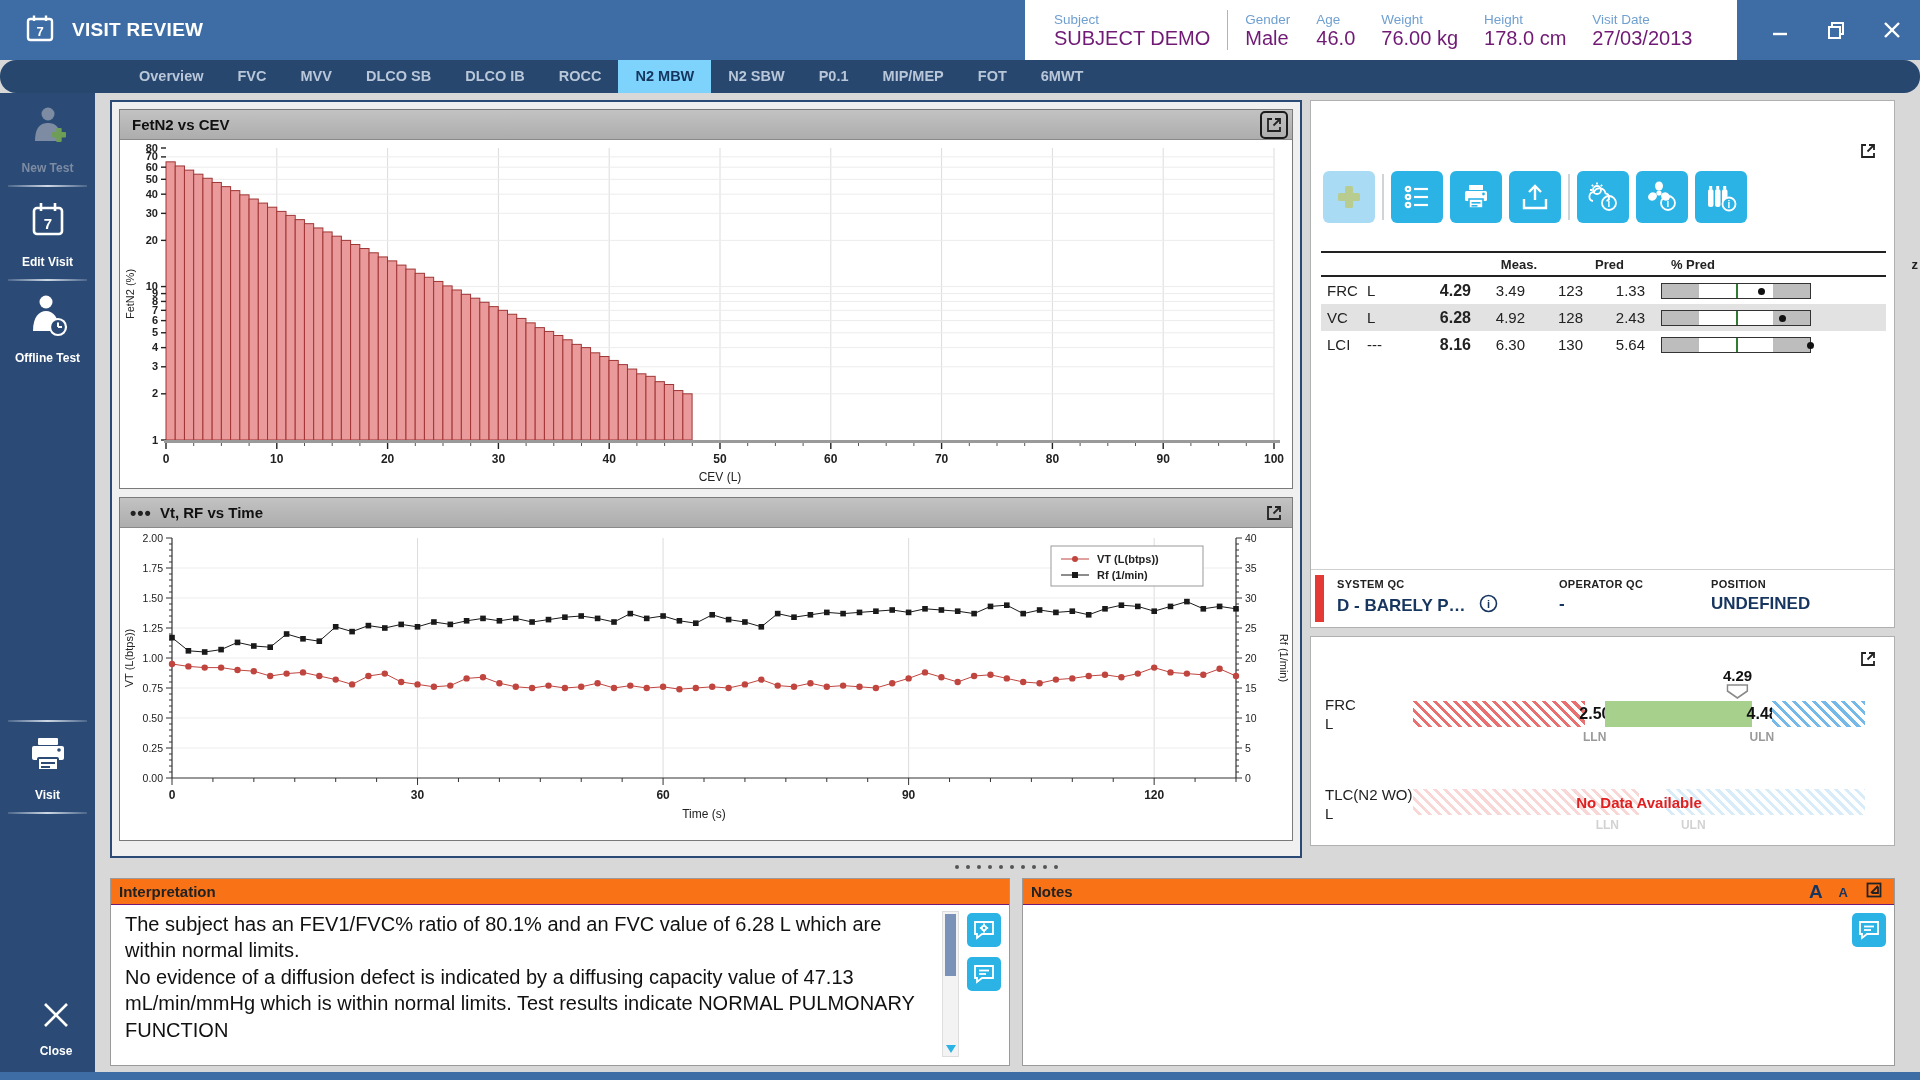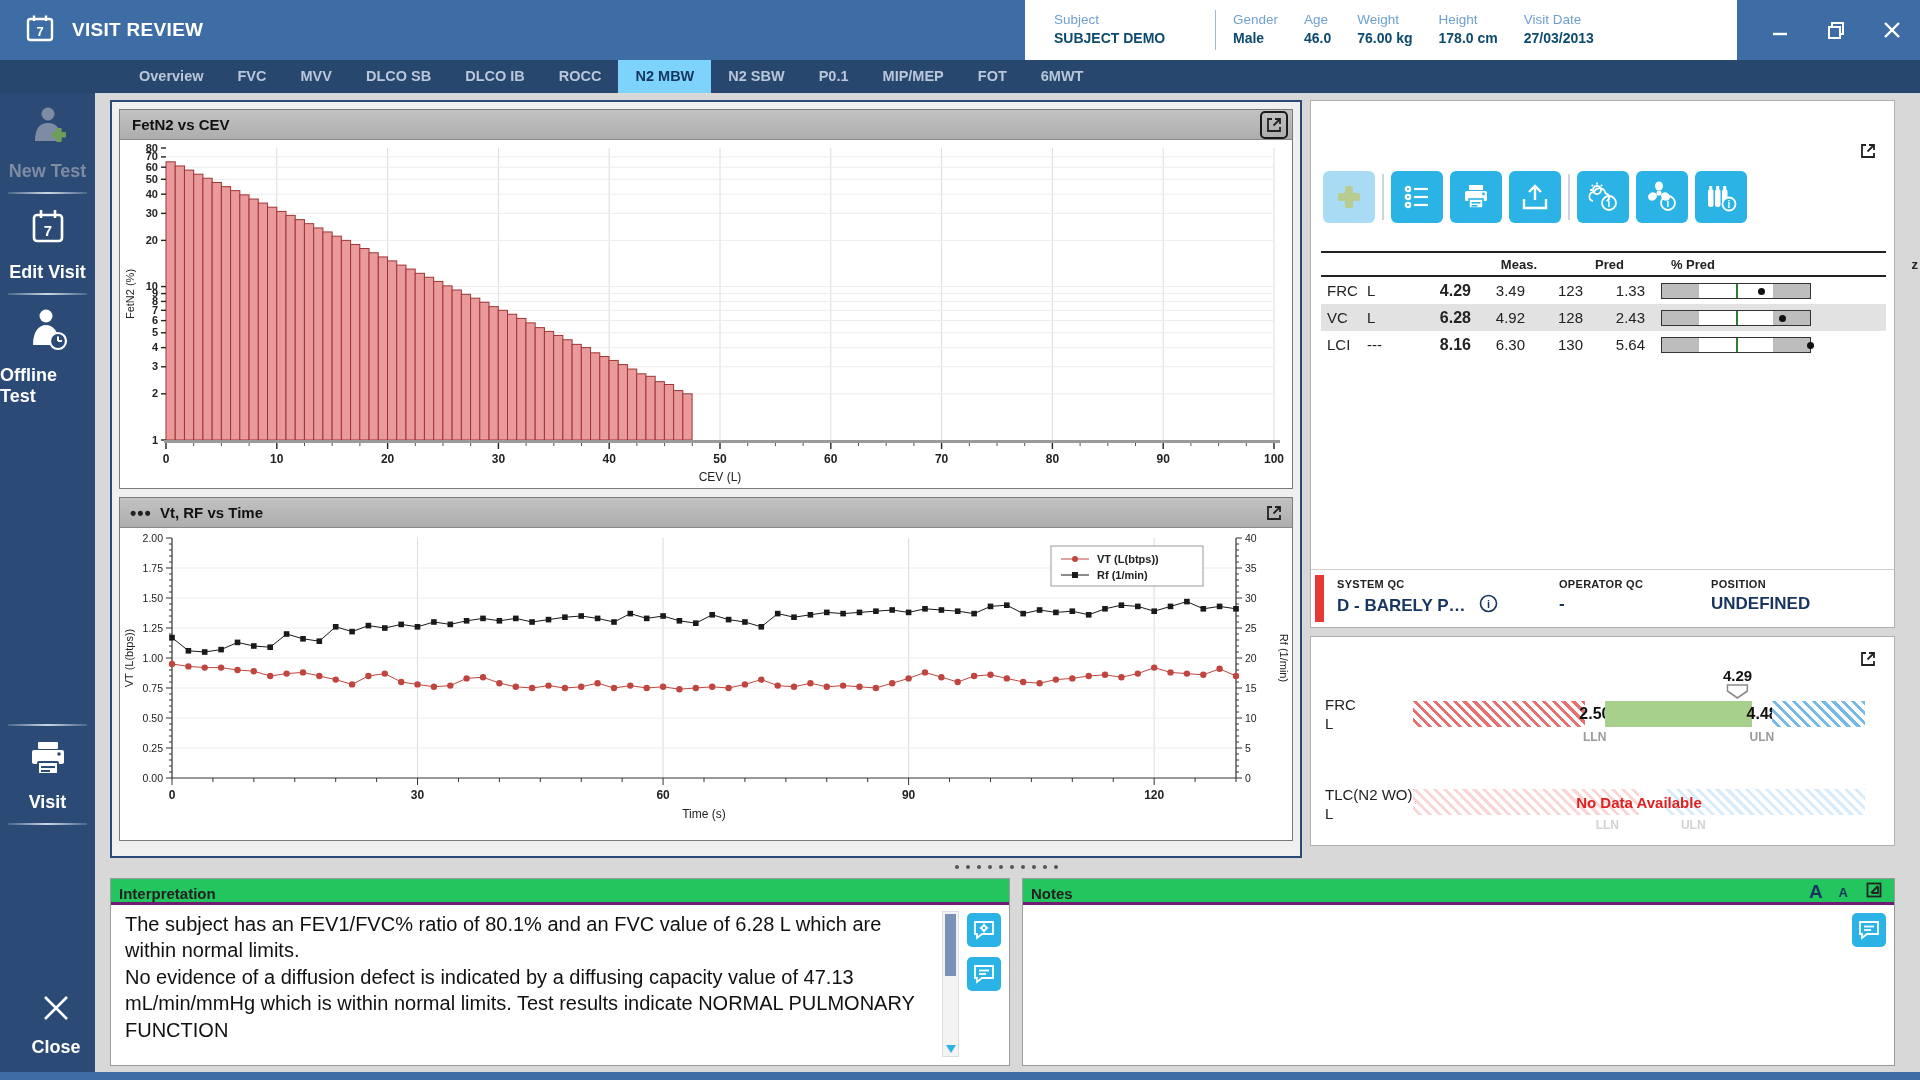--- a/index.html
+++ b/index.html
@@ -7,36 +7,36 @@
     font-family:"Liberation Sans", sans-serif; color:#222; }
 
   
   #titlebar { position:absolute; left:0; top:0; width:1920px; height:60px; background:#3e6da5; }
   #app-title-wrap { position:absolute; left:24px; top:0; height:60px; display:flex; align-items:center; gap:16px; }
   #app-title { color:#fff; font-size:19px; font-weight:bold; letter-spacing:0.3px; }
   #subject-panel { position:absolute; left:1025px; top:0; width:712px; height:60px; background:#fff;
     display:flex; align-items:center; padding:0 16px; }
   .subj-field { display:flex; flex-direction:column; justify-content:center; padding:0 13px; height:44px; }
   .subj-label { font-size:13.5px; color:#6f9fd0; line-height:17px; }
-  .subj-value { font-size:14px; font-weight:bold; color:#0c4a6e; line-height:21px; white-space:nowrap; }
+  .subj-value { font-size:20px; font-weight:normal; color:#701a75; line-height:21px; white-space:nowrap; }
   .subj-divider { width:1px; height:40px; background:#9fb8d8; margin:0 4px; }
   #window-controls { position:absolute; right:0; top:0; width:183px; height:60px; display:flex; align-items:center; justify-content:flex-end; }
   .win-btn { width:56px; height:60px; display:flex; align-items:center; justify-content:center; cursor:pointer; }
 
   
-  #tabbar { position:absolute; left:0; top:60px; width:1920px; height:33px; background:#27476f; }
+  #tabbar { position:absolute; left:0; top:60px; width:1920px; height:33px; background:#27476f;border-radius:16px; }
   #tab-strip { position:absolute; left:122px; top:0; height:33px; display:flex; }
   .tab { height:33px; line-height:33px; padding:0 17px; font-size:14.5px; font-weight:bold; color:#b9c7d9; cursor:pointer; }
   .tab.active { background:#7dd3fc; color:#16355f; }
 
   
   #sidebar { position:absolute; left:0; top:93px; width:95px; height:987px; background:#2b4b76;
     display:flex; flex-direction:column; align-items:center; }
   .side-item { display:flex; flex-direction:column; align-items:center; gap:8px; padding:12px 0 10px; width:100%; cursor:pointer; }
-  .side-label { font-size:18px; font-weight:bold; color:#fff; }
+  .side-label { font-size:12px; font-weight:bold; color:#fff; }
   .side-item.disabled .side-label { color:#7d8ba3; }
   .side-divider { width:84%; height:2px; background:linear-gradient(90deg, rgba(255,255,255,0.15), #cfd9e6, rgba(255,255,255,0.15)); }
   .spacer2 { flex:2; } .spacer1 { flex:1; }
 
   
   #charts-wrap { position:absolute; left:110px; top:100px; width:1192px; height:758px;
     background:#f0f0f0; border:2px solid #2b4b76; padding:7px; }
   .chart-panel { position:relative; border:1px solid #7a7a7a; background:#fff; }
   #chart1-panel { height:380px; }
   #chart2-panel { height:344px; margin-top:8px; }
@@ -99,22 +99,22 @@
   .limit-faint { color:#d2d2d2; }
 
   
   #splitter { position:absolute; left:955px; top:865px; display:flex; gap:7px; cursor:row-resize; }
   #splitter i { width:4px; height:4px; border-radius:50%; background:#555; }
 
   
   .bottom-panel { position:absolute; top:878px; height:188px; background:#fff; border:1px solid #9a9a9a; }
   #interp-panel { left:110px; width:900px; }
   #notes-panel { left:1022px; width:873px; }
-  .bp-header { position:relative; height:26px; background:#22c55e; border-bottom:3px solid #701a75;
-    display:flex; align-items:flex-end; }
+  .bp-header { position:relative; height:26px; background:#f97316; border-bottom:1px solid #701a75;
+    display:flex; align-items:center; }
   .bp-title { font-size:15px; font-weight:bold; color:#222; margin-left:8px; }
   .bp-body { position:relative; height:160px; background:#fff; }
   #interp-text { position:absolute; left:14px; top:6px; right:80px; font-size:20px; line-height:1.32; color:#111; }
   #interp-scroll { position:absolute; right:50px; top:6px; bottom:8px; width:17px; background:#f3f3f3; border:1px solid #ddd; }
   #interp-thumb { position:absolute; top:2px; left:2px; right:2px; height:62px; background:#7b92b8; cursor:pointer; }
   #interp-down { position:absolute; bottom:3px; left:3px; width:0; height:0;
     border-left:5px solid transparent; border-right:5px solid transparent; border-top:8px solid #2bb3e6; cursor:pointer; }
   .mini-btn { position:absolute; width:34px; height:34px; border-radius:5px; background:#2bb3e6;
     display:flex; align-items:center; justify-content:center; cursor:pointer; }
   .notes-tools { position:absolute; right:10px; top:0; height:26px; display:flex; align-items:center; gap:16px; }

